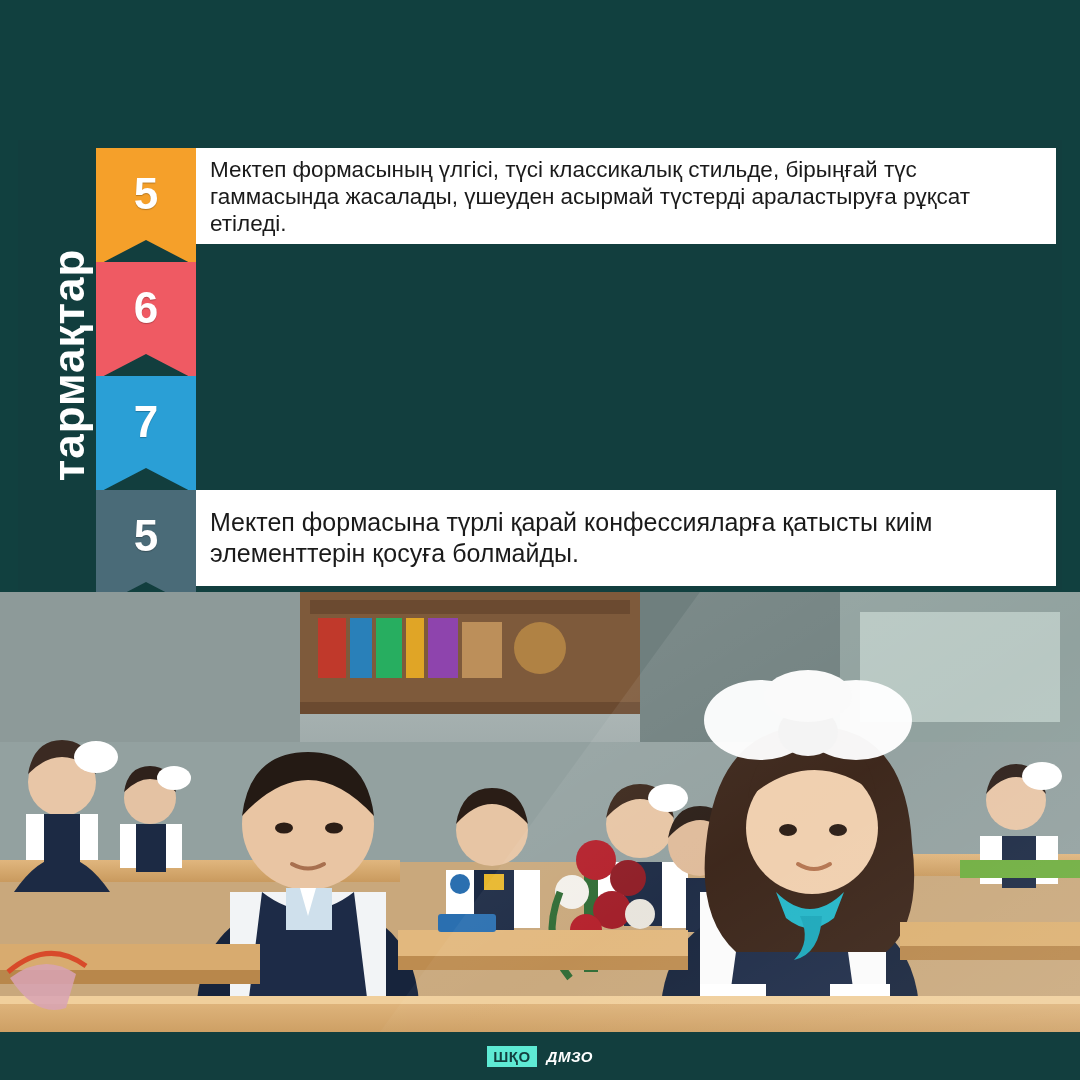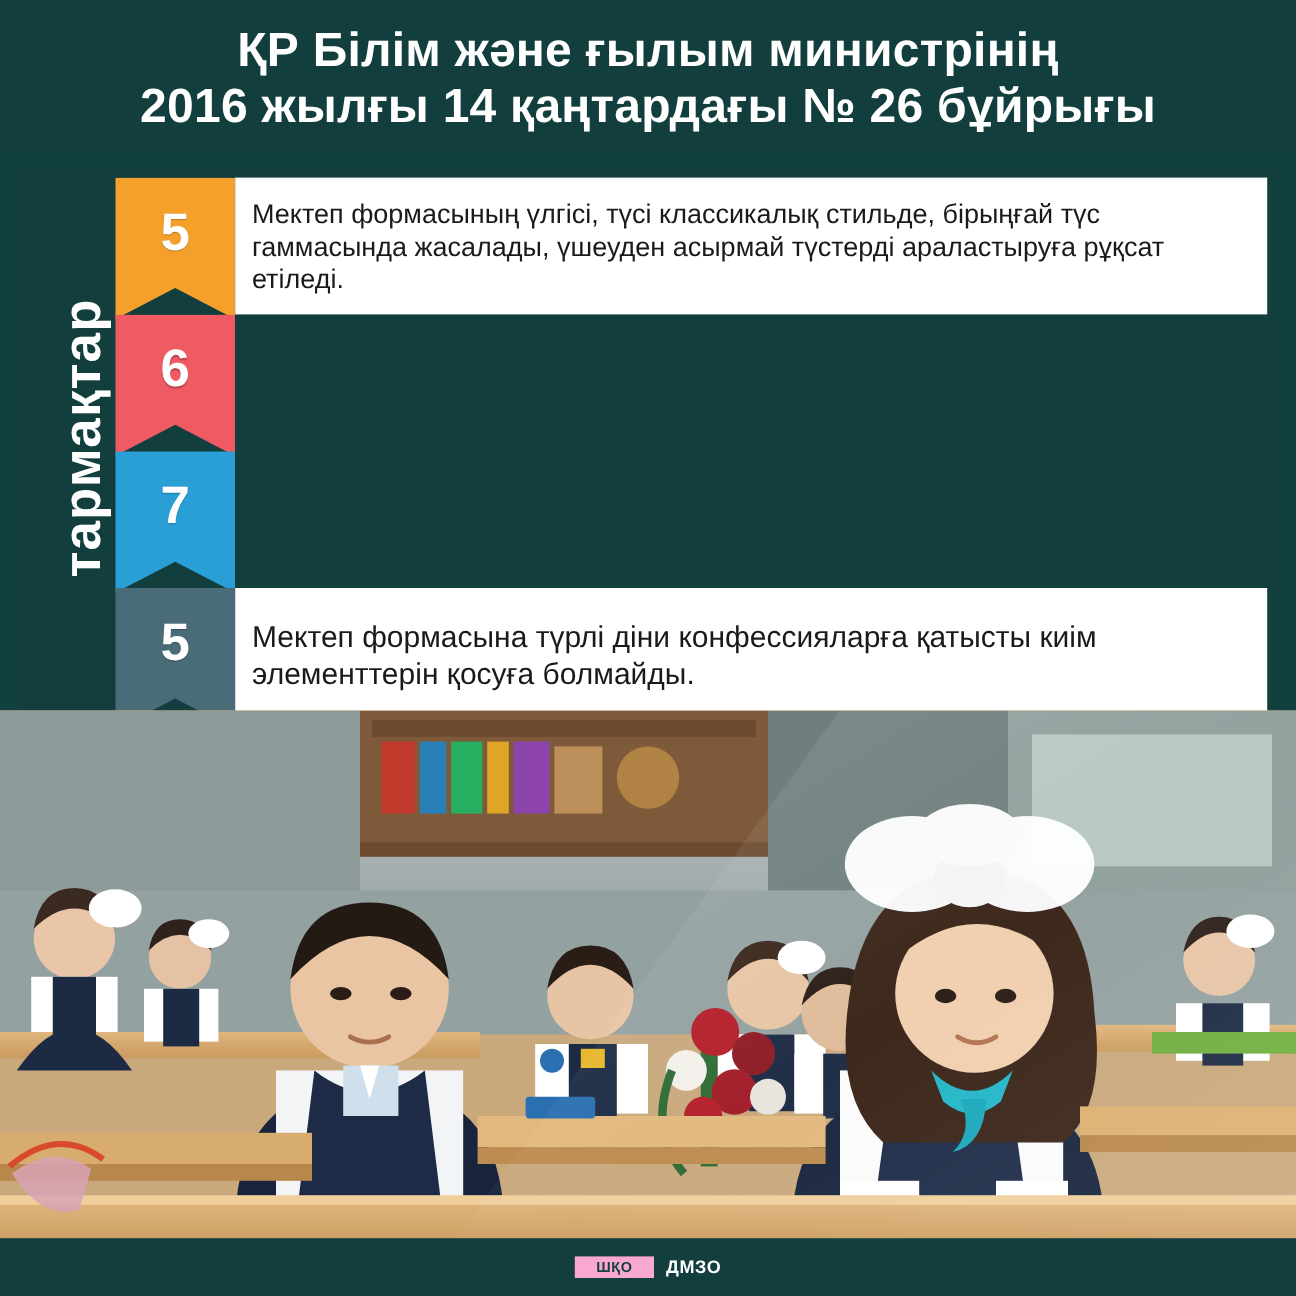--- a/index.html
+++ b/index.html
@@ -98,21 +98,21 @@
     font-weight: bold;
     line-height: 1;
     margin-top: 24px;
     text-shadow: 0 1px 1px rgba(0,0,0,.25);
   }
 
   
   .band {
     position: absolute;
     left: 100px; top: 0;
-    width: 860px; height: 114px;
+    width: 860px; height: 96px;
     background: #ffffff;
     display: flex;
     align-items: center;
     padding: 6px 16px 6px 14px;
   }
   .band p {
     color: #1a1a1a;
     font-size: 23.5px;
     line-height: 1.22;
     font-weight: 500;
@@ -137,44 +137,41 @@
     position: absolute;
     left: 0; bottom: 0;
     width: 1080px; height: 48px;
     background: #123e3e;
     display: flex;
     align-items: center;
     justify-content: center;
     gap: 10px;
   }
   .footer .logo-box {
-    background: #f9a8d4;
+    background: #5eead4;
     color: #123e3e;
-    font-size: 12px;
-    font-weight: bold;
-    padding: 3px 18px;
+    font-size: 15px;
+    font-weight: bold;
+    padding: 3px 6px;
     letter-spacing: .5px;
     line-height: 1;
   }
   .footer .logo-text {
     color: #ffffff;
     font-size: 15px;
     font-weight: bold;
     letter-spacing: .5px;
+    font-style: italic;
   }
 </style>
 </head>
 <body>
 
 <div class="poster">
 
-  <div class="header">
-    <div class="header-line l1">ҚР Білім және ғылым министрінің</div>
-    <div class="header-line l2">2016 жылғы 14 қаңтардағы № 26 бұйрығы</div>
-  </div>
 
   <div class="panel">
 
     <div class="side-label">
       <span>тармақтар</span>
     </div>
 
     <div class="rows">
 
       <div class="row r1">
@@ -196,21 +193,21 @@
         <div class="ribbon" style="--c:#2a9fd6;">
           <span class="num">7</span>
         </div>
       </div>
 
       <div class="row r4">
         <div class="ribbon" style="--c:#4a6b78;">
           <span class="num">5</span>
         </div>
         <div class="band">
-          <p>Мектеп формасына түрлі діни конфессияларға қатысты киім элементтерін қосуға болмайды.</p>
+          <p>Мектеп формасына түрлі қарай конфессияларға қатысты киім элементтерін қосуға болмайды.</p>
         </div>
       </div>
 
     </div>
   </div>
 
   <div class="photo">
     <svg width="1080" height="440" viewBox="0 0 1080 440" xmlns="http://www.w3.org/2000/svg" aria-hidden="true">
       <defs>
         <linearGradient id="wall" x1="0" y1="0" x2="0" y2="1">

